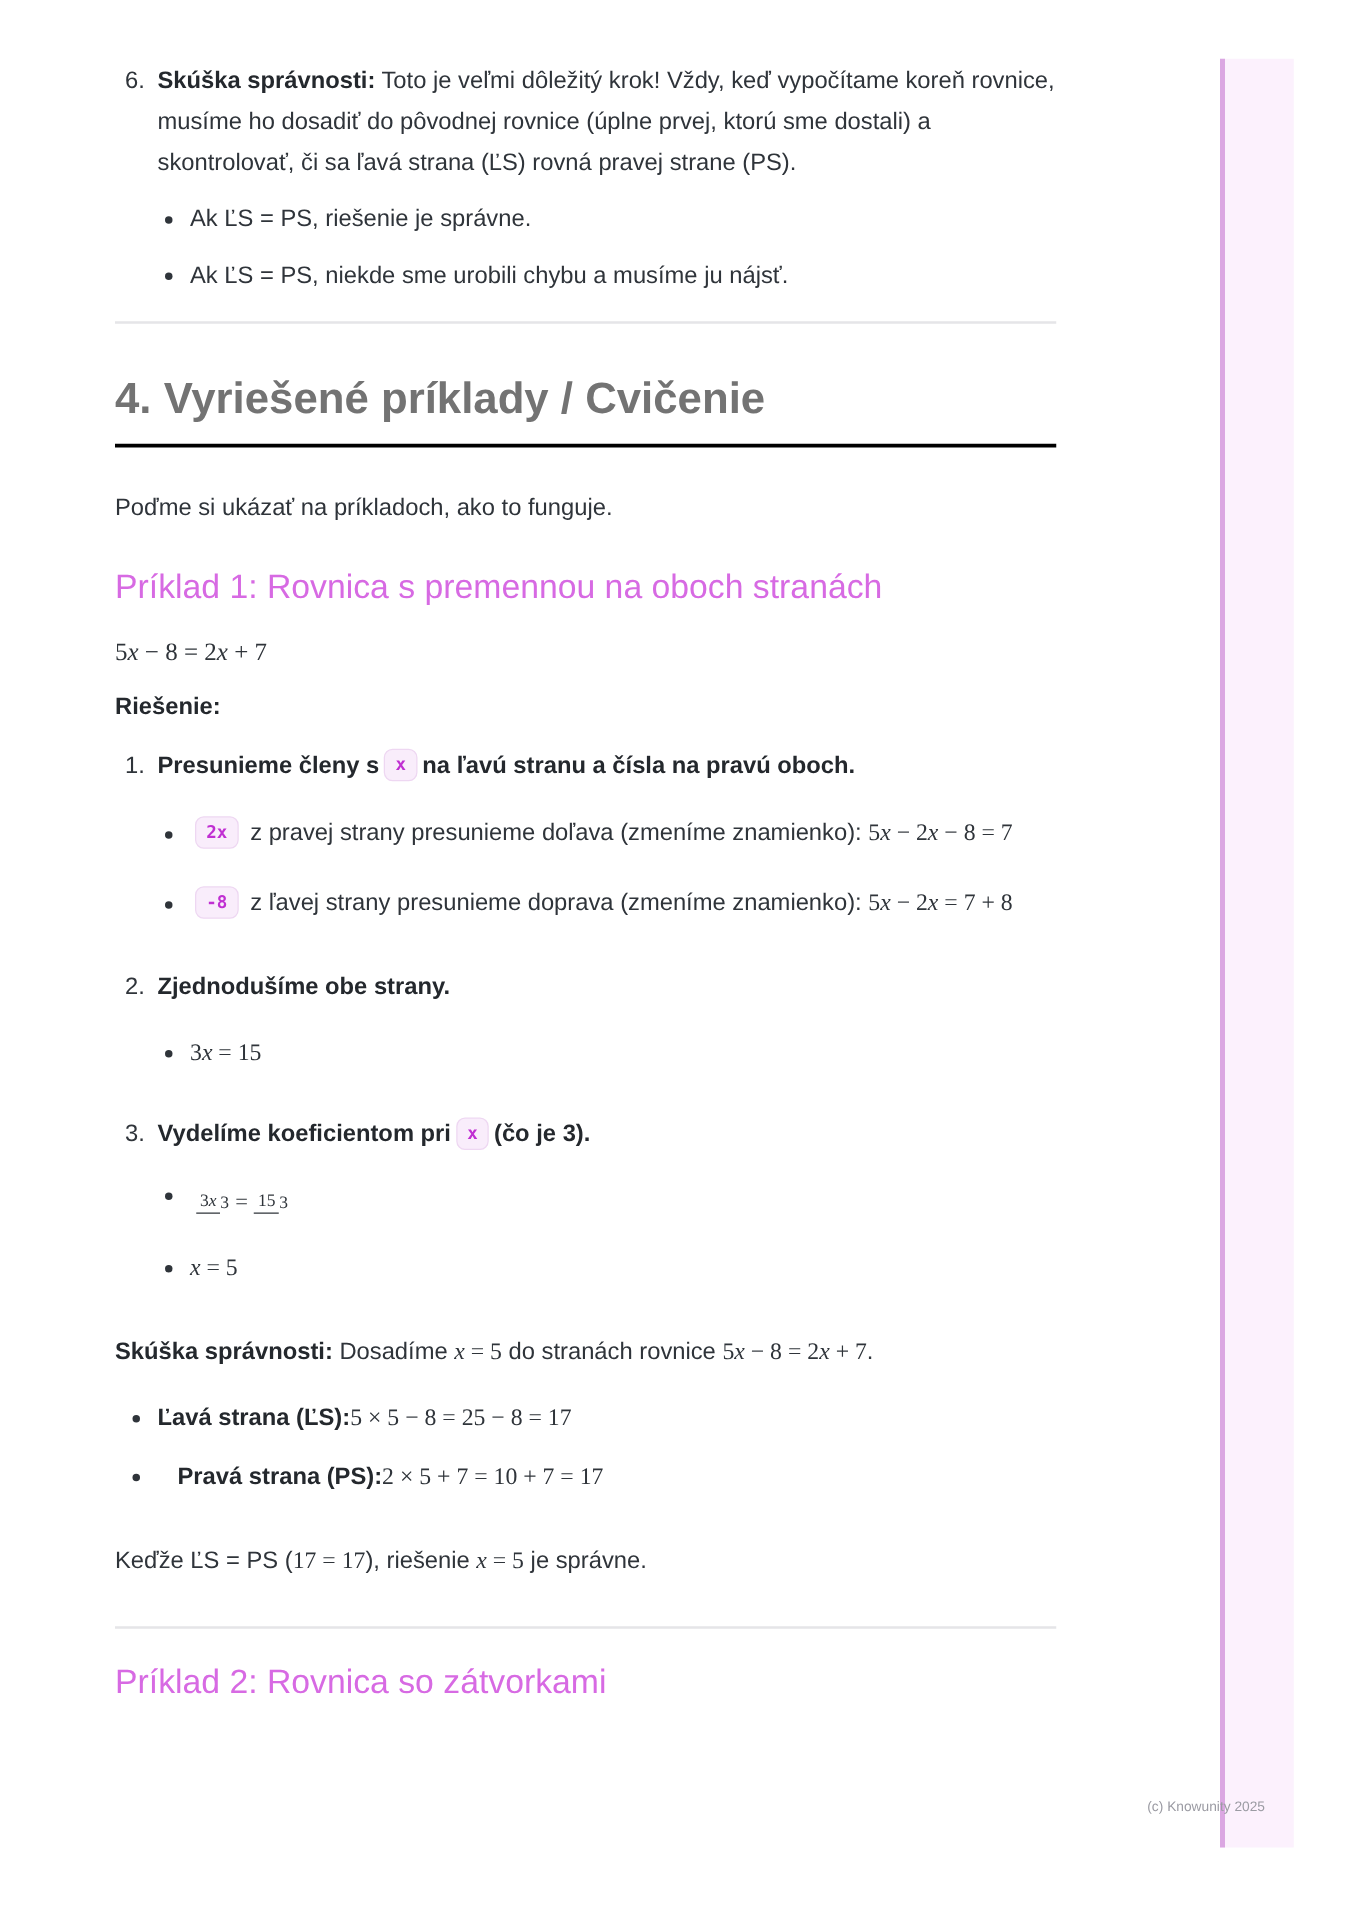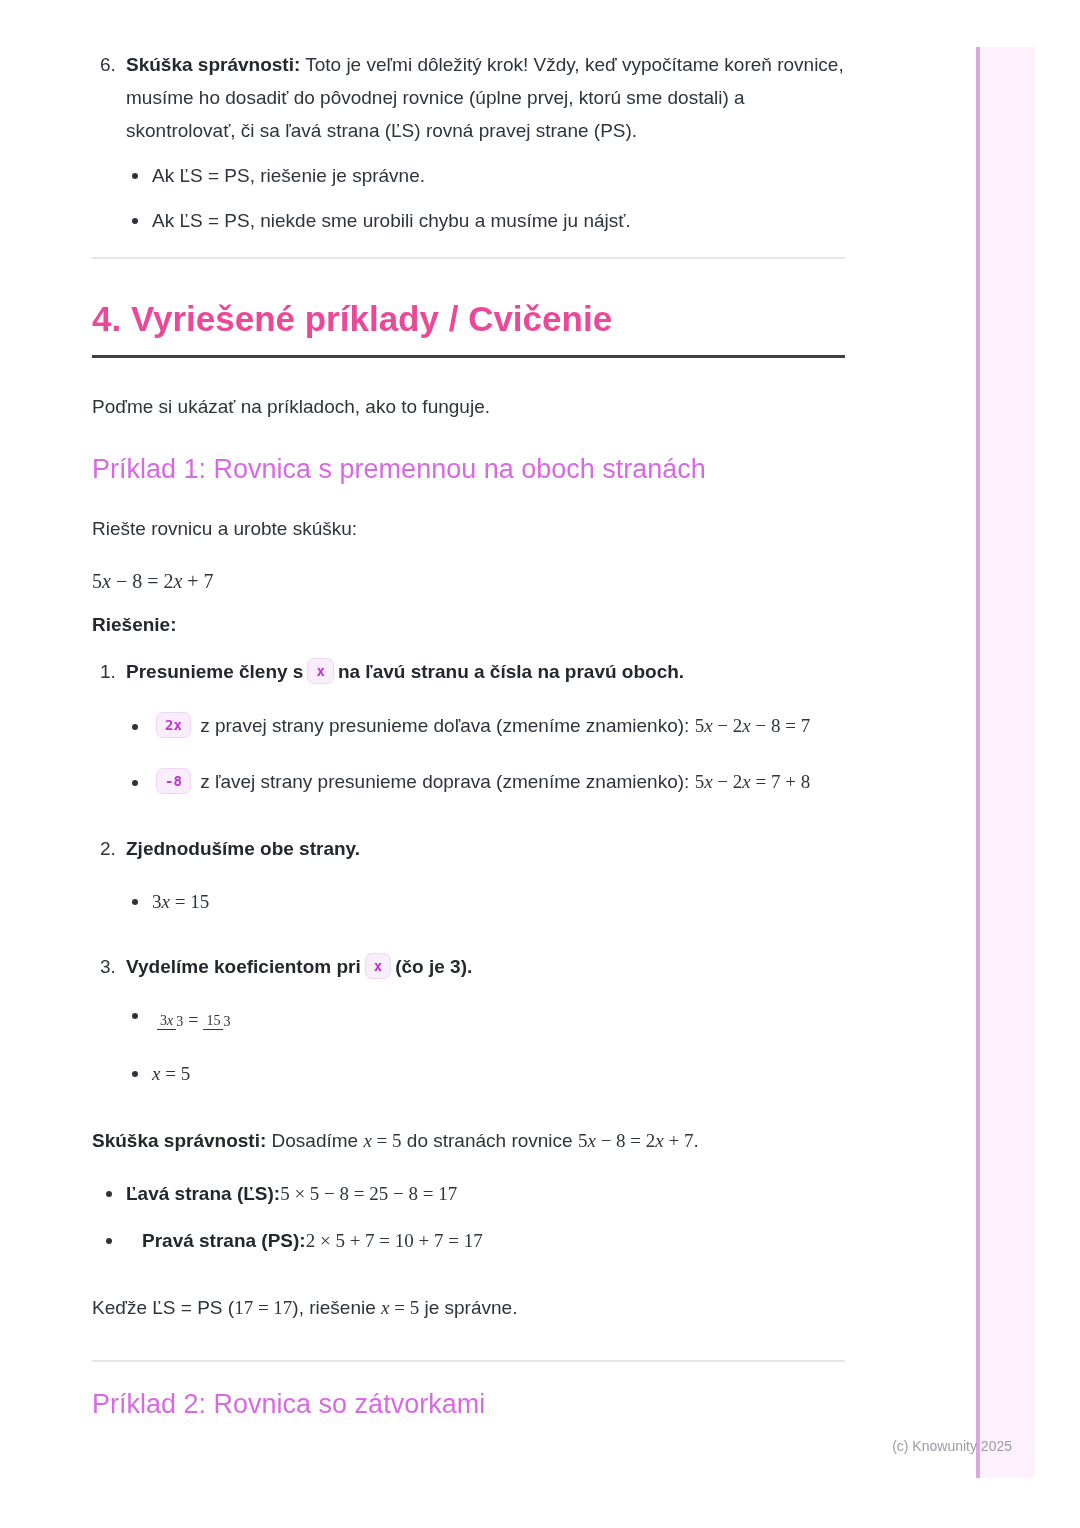--- a/index.html
+++ b/index.html
@@ -25,22 +25,22 @@
   .dot{flex:0 0 6px;width:6px;height:6px;border-radius:50%;background:#2f343a;margin:14px 14px 0 0;}
   .btext{flex:1;line-height:33px;}
 
   .item6-bullets{margin-top:12px;}
   .item6-bullets li + li{margin-top:12px;}
 
   .divider{height:2px;background:#e5e5e8;margin-top:20px;}
   .divider2{margin-top:36px;}
 
   h1{
-    margin:40px 0 0;font-size:35px;line-height:40px;font-weight:700;color:#ec4899;
-    padding-bottom:16px;border-bottom:3px solid #404040;
+    margin:40px 0 0;font-size:35px;line-height:40px;font-weight:700;color:#737373;
+    padding-bottom:16px;border-bottom:3px solid #000000;
   }
   .intro{margin-top:32px;}
   h2{margin:30px 0 0;font-size:27px;line-height:33px;font-weight:400;color:#d76ae3;}
   .h2-ex2{margin-top:26px;}
   .task{margin-top:26px;}
   .eq-line{margin-top:20px;}
   .solution-label{margin-top:10px;}
 
   .chip{
     display:inline-block;font-family:"DejaVu Sans Mono",monospace;font-weight:700;
@@ -67,21 +67,21 @@
   .fden{padding-top:1px;}
   .frac-row{line-height:42px;font-family:"Liberation Serif",serif;font-size:18px;}
 
   .check-para{margin-top:34px;}
   .check-bullets{margin-top:0;padding-left:14px;}
   .check-bullets li{margin-top:20px;}
   .check-bullets li + li{margin-top:14px;gap:16px;}
   .conclusion{margin-top:34px;}
 
   .footer-credit{
-    position:absolute;top:1437px;right:68px;font-size:14px;color:#9b9ba3;line-height:18px;margin-left:48px;
+    position:absolute;top:1437px;right:68px;font-size:11px;color:#9b9ba3;line-height:18px;margin-left:48px;
   }
   .side-stripe{
     position:absolute;left:976px;top:47px;width:55px;height:1431px;
     background:#fcf1fd;border-left:4px solid #dba7e2;
   }
 </style>
 </head>
 <body>
 
 <div class="page">
@@ -105,21 +105,20 @@
     </ul>
 
     <div class="divider"></div>
 
     <h1>4. Vyriešené príklady / Cvičenie</h1>
 
     <p class="intro">Poďme si ukázať na príkladoch, ako to funguje.</p>
 
     <h2>Príklad 1: Rovnica s premennou na oboch stranách</h2>
 
-    <p class="task">Riešte rovnicu a urobte skúšku:</p>
 
     <p class="eq-line math equation">5<i>x</i> − 8 = 2<i>x</i> + 7</p>
 
     <p class="solution-label"><strong>Riešenie:</strong></p>
 
     <div class="steps">
 
       <div class="oitem step1">
         <span class="num">1.</span>
         <p class="step-text"><strong>Presunieme členy s</strong><code class="chip">x</code><strong>na ľavú stranu a čísla na pravú oboch.</strong></p>

